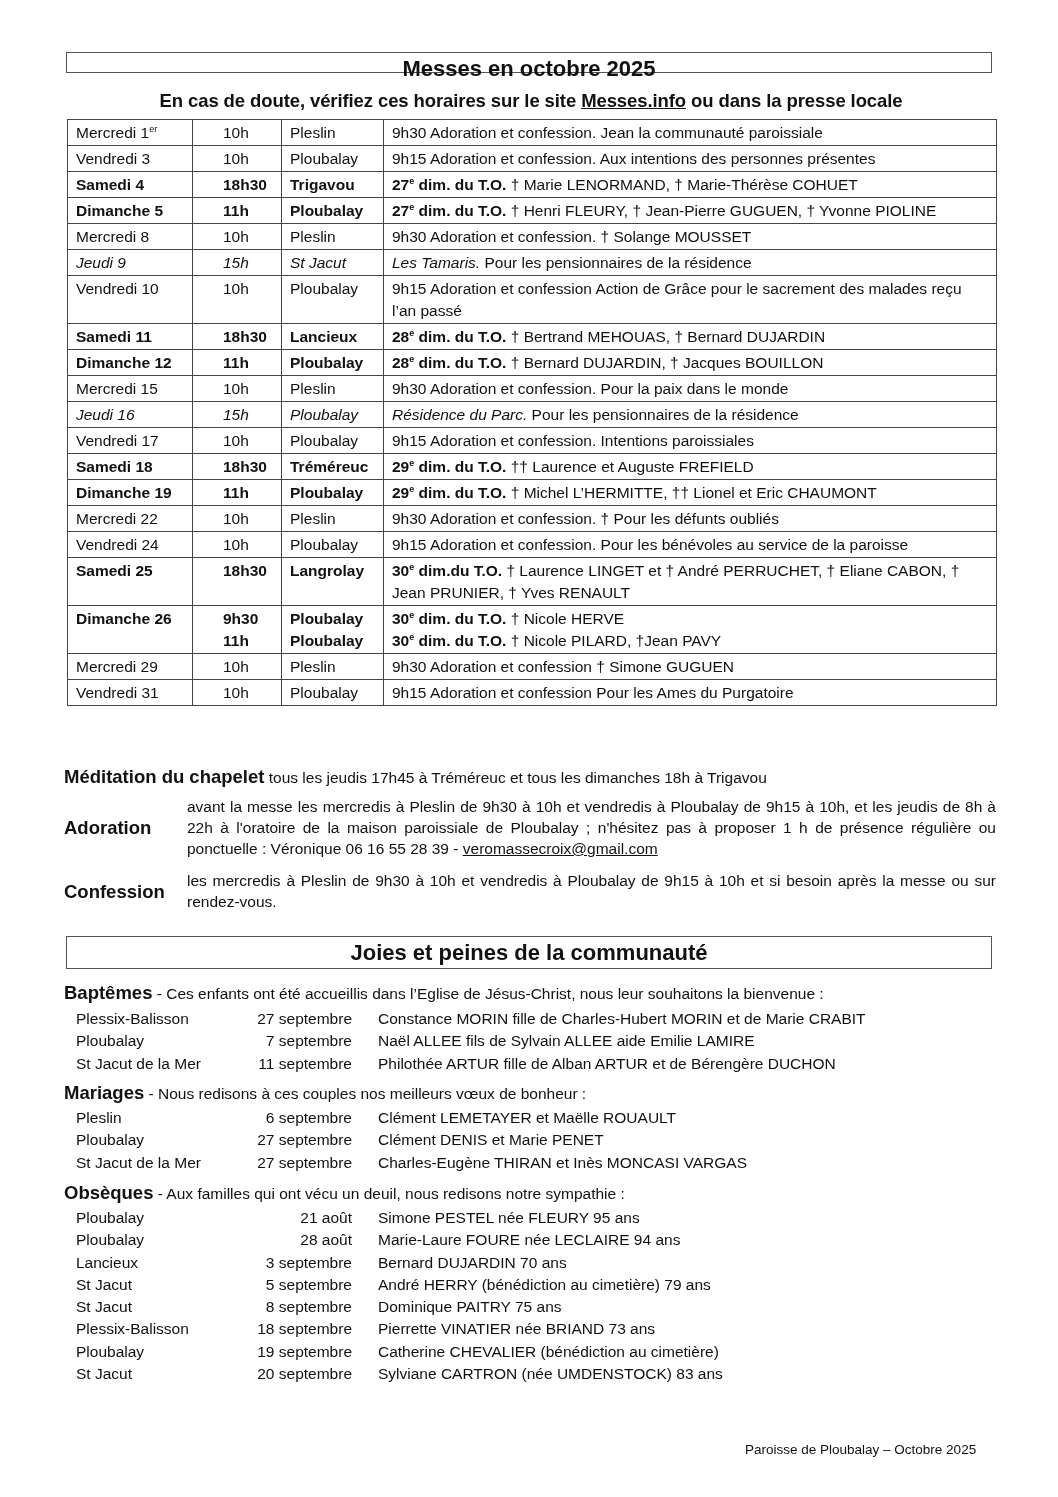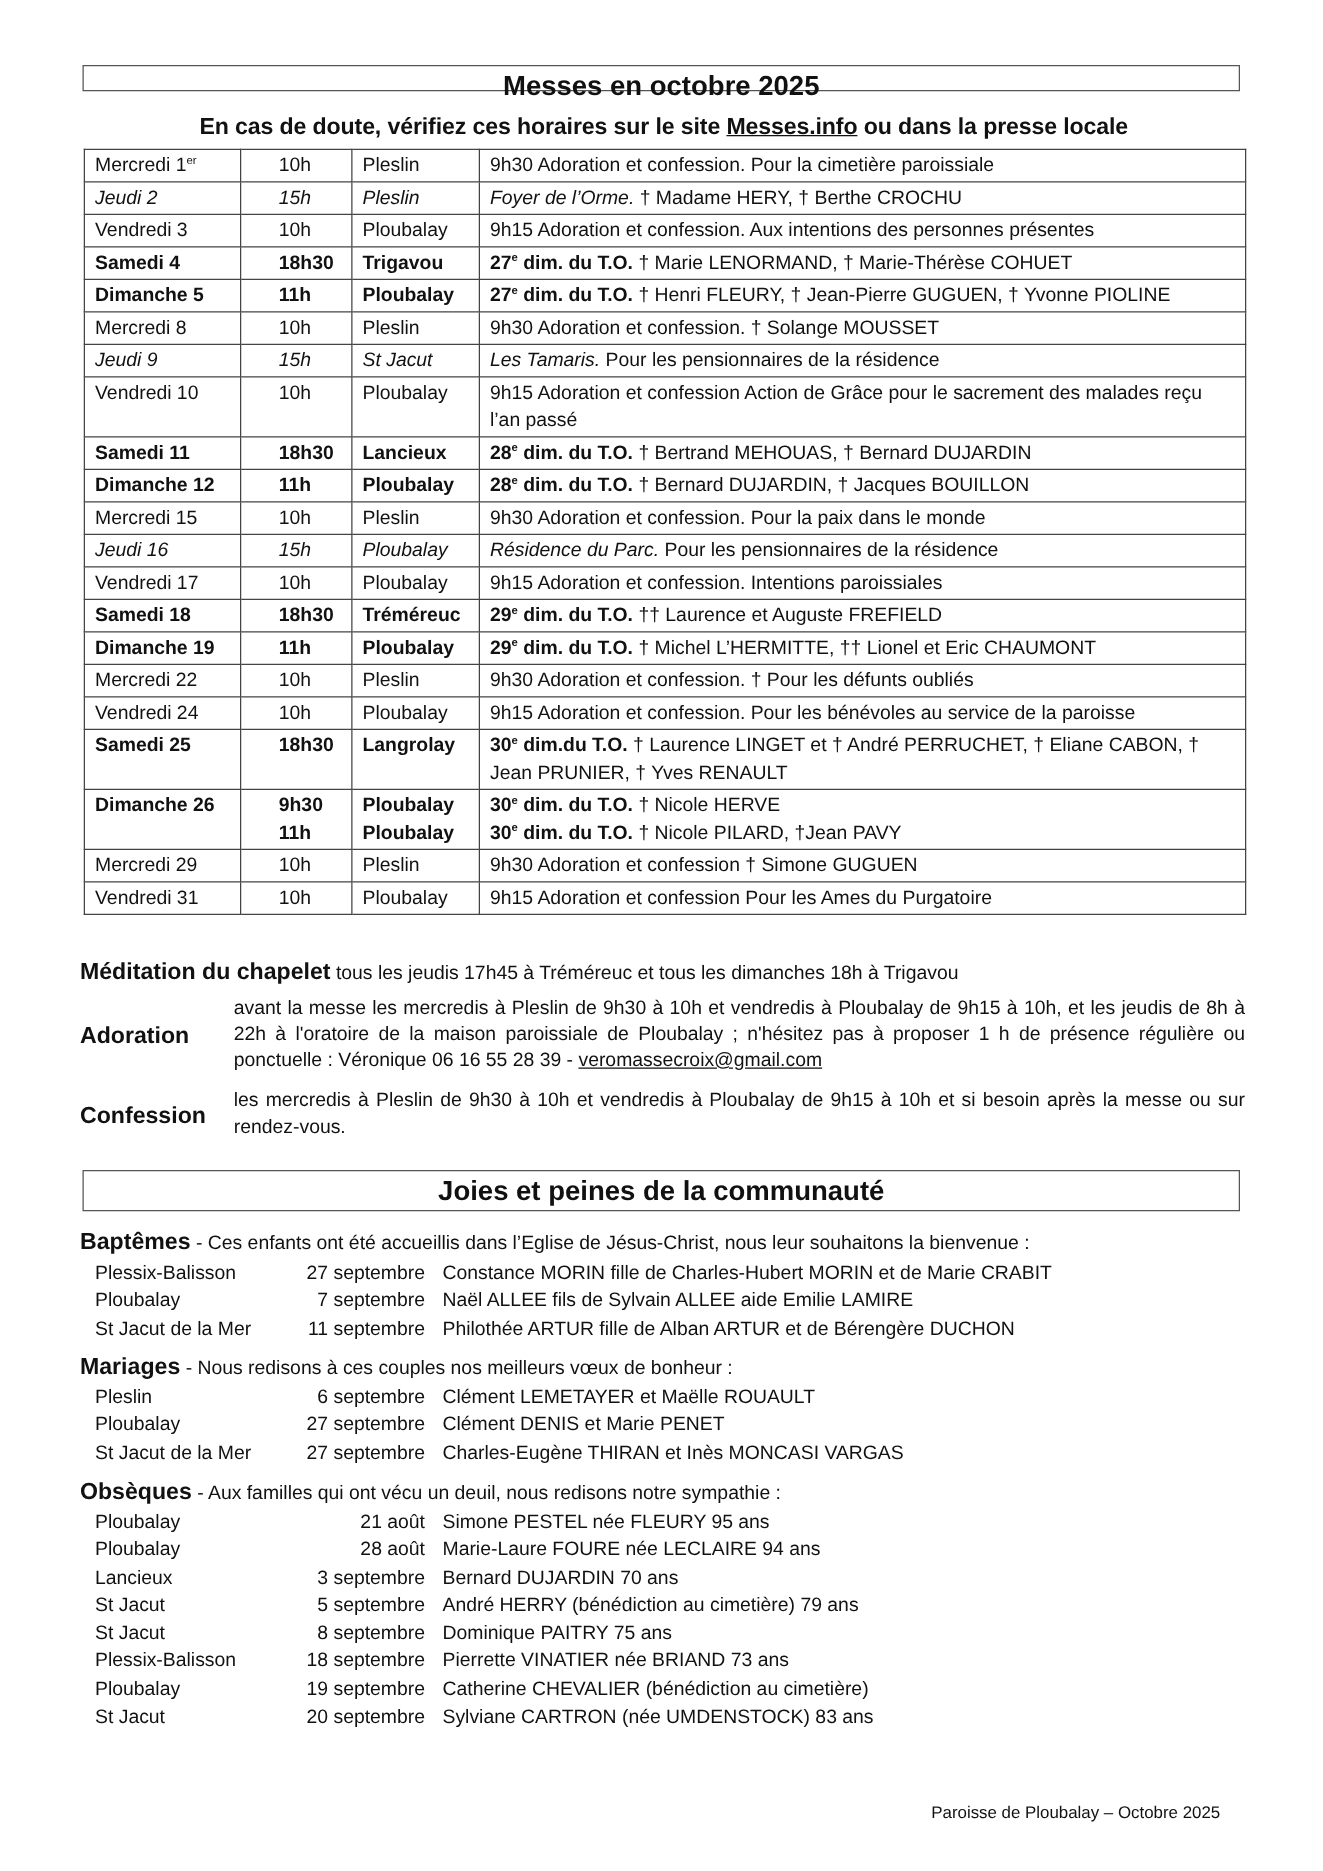--- a/index.html
+++ b/index.html
@@ -22,21 +22,21 @@
   .info { position:absolute; left:64px; width:932px; font-size:15.5px; line-height:21px; }
   .info .lbl { font-weight:bold; font-size:18.5px; }
   .info-row { display:flex;align-items:center; }
   .info-row .lbl { width:123px; flex:none; }
   .info-row .txt { flex:1; text-align:justify; }
   .email { text-decoration:underline;margin-top:24px; }
   .title-2 { top:936px; height:33px; line-height:32px; }
   .sec-head { position:absolute; left:64px; font-size:15.5px; }
   .sec-head .lbl { font-weight:bold; font-size:18.5px; }
   .list { position:absolute; left:76px; font-size:15.5px; line-height:22.3px; }
-  .list .row { display:flex; white-space:nowrap; }
+  .list .row { display:flex; white-space:nowrap;gap:12px; }
   .list .place { width:150px; }
   .list .date { width:114px; text-align:right; padding-right:14px; }
   .footer { position:absolute; left:745px; top:1442px; font-size:13.5px; }
 </style>
 </head>
 <body>
 
 <div class="page">
 
   <div class="title-box title-1">Messes en octobre 2025</div>
@@ -45,29 +45,21 @@
     <span>En cas de doute, vérifiez ces horaires sur le site </span><span class="link">Messes.info</span><span> ou dans la presse locale</span>
   </div>
 
   <table class="masses">
     <tbody id="mass-body">
         <tr class="normal">
           <td class="c1">Mercredi 1<sup>er</sup></td>
           <td class="c2">10h</td>
           <td class="c3">Pleslin</td>
           <td class="c4">
-            <div><span class="rest">9h30 Adoration et confession.  Pour la cimetière paroissiale</span></div>
-          </td>
-        </tr>
-        <tr class="italic">
-          <td class="c1">Jeudi 2</td>
-          <td class="c2">15h</td>
-          <td class="c3">Pleslin</td>
-          <td class="c4">
-            <div><span class="lead">Foyer de l’Orme.</span><span class="rest">  † Madame HERY, † Berthe CROCHU</span></div>
+            <div><span class="rest">9h30 Adoration et confession.  Jean la communauté paroissiale</span></div>
           </td>
         </tr>
         <tr class="normal">
           <td class="c1">Vendredi 3</td>
           <td class="c2">10h</td>
           <td class="c3">Ploubalay</td>
           <td class="c4">
             <div><span class="rest">9h15 Adoration et confession.  Aux intentions des personnes présentes</span></div>
           </td>
         </tr>

